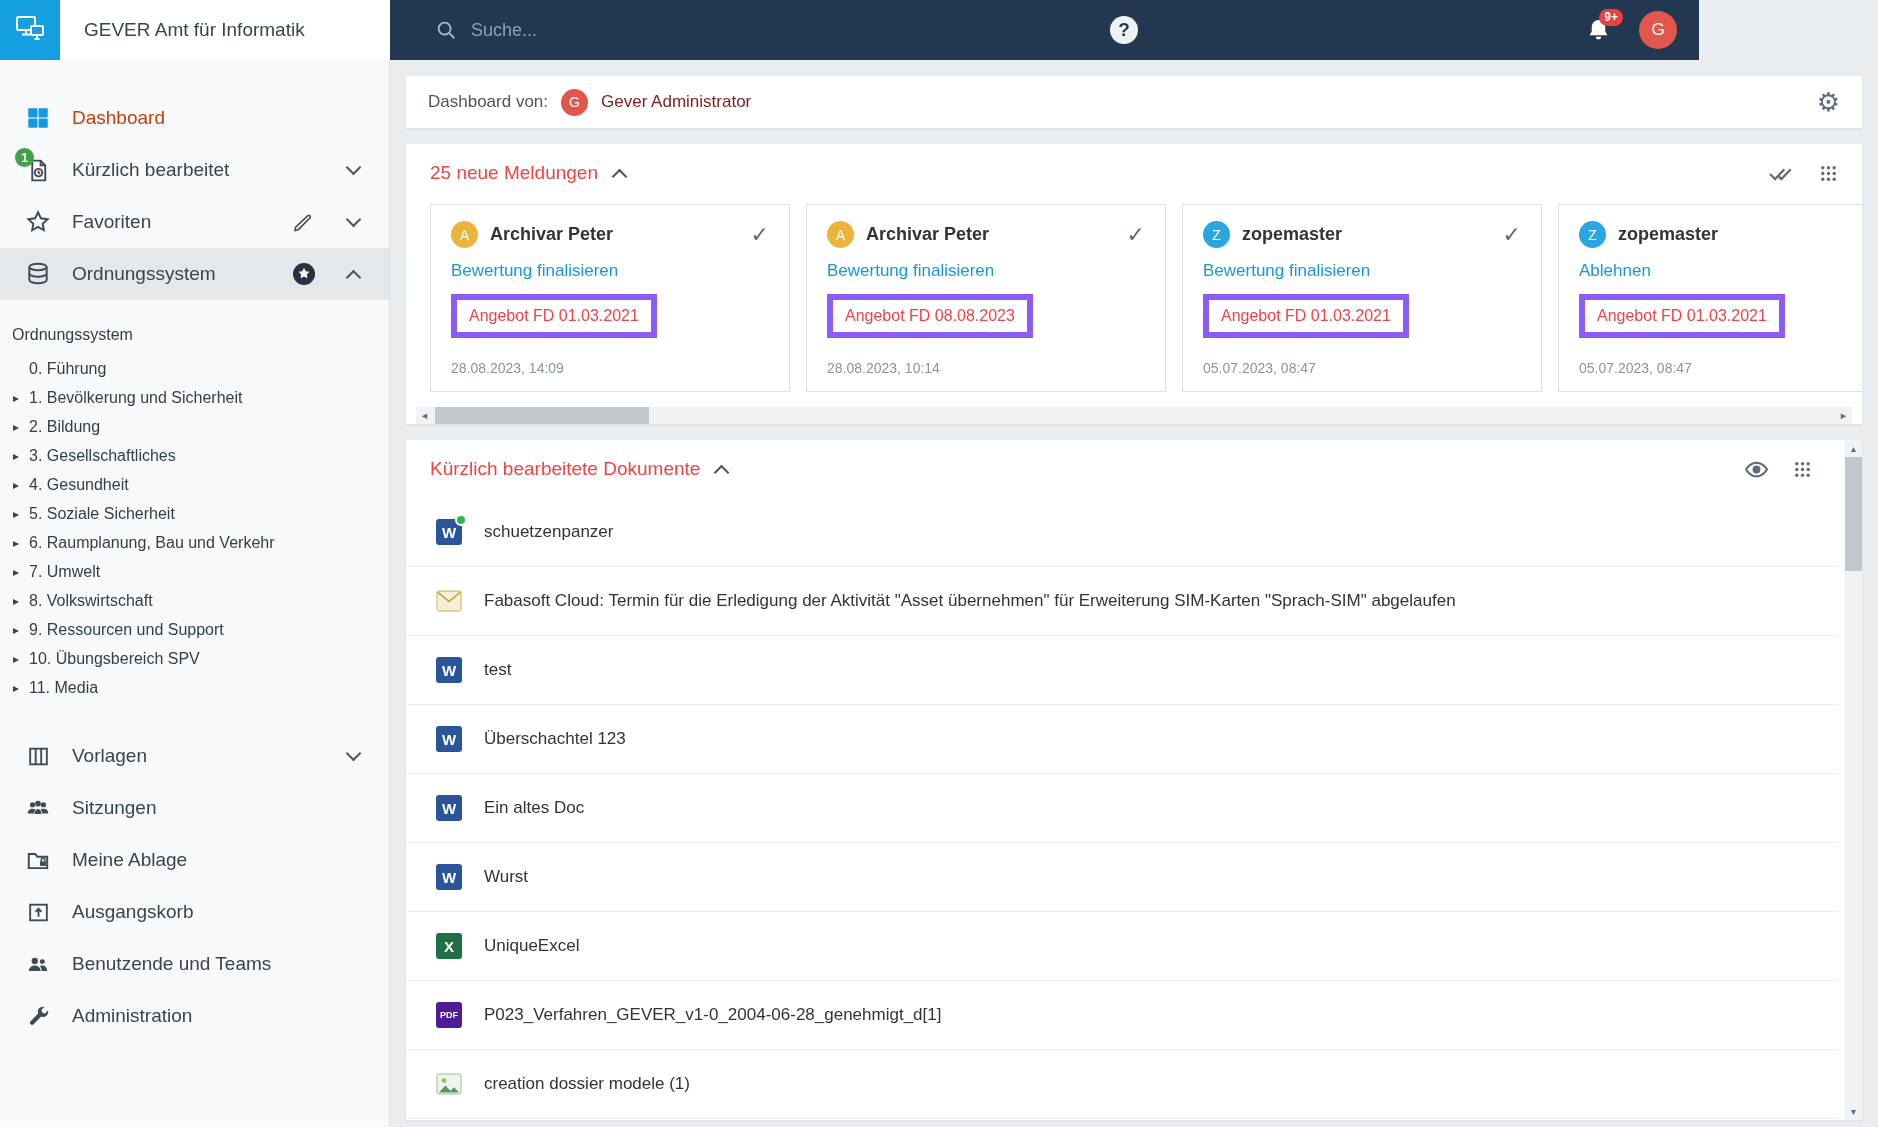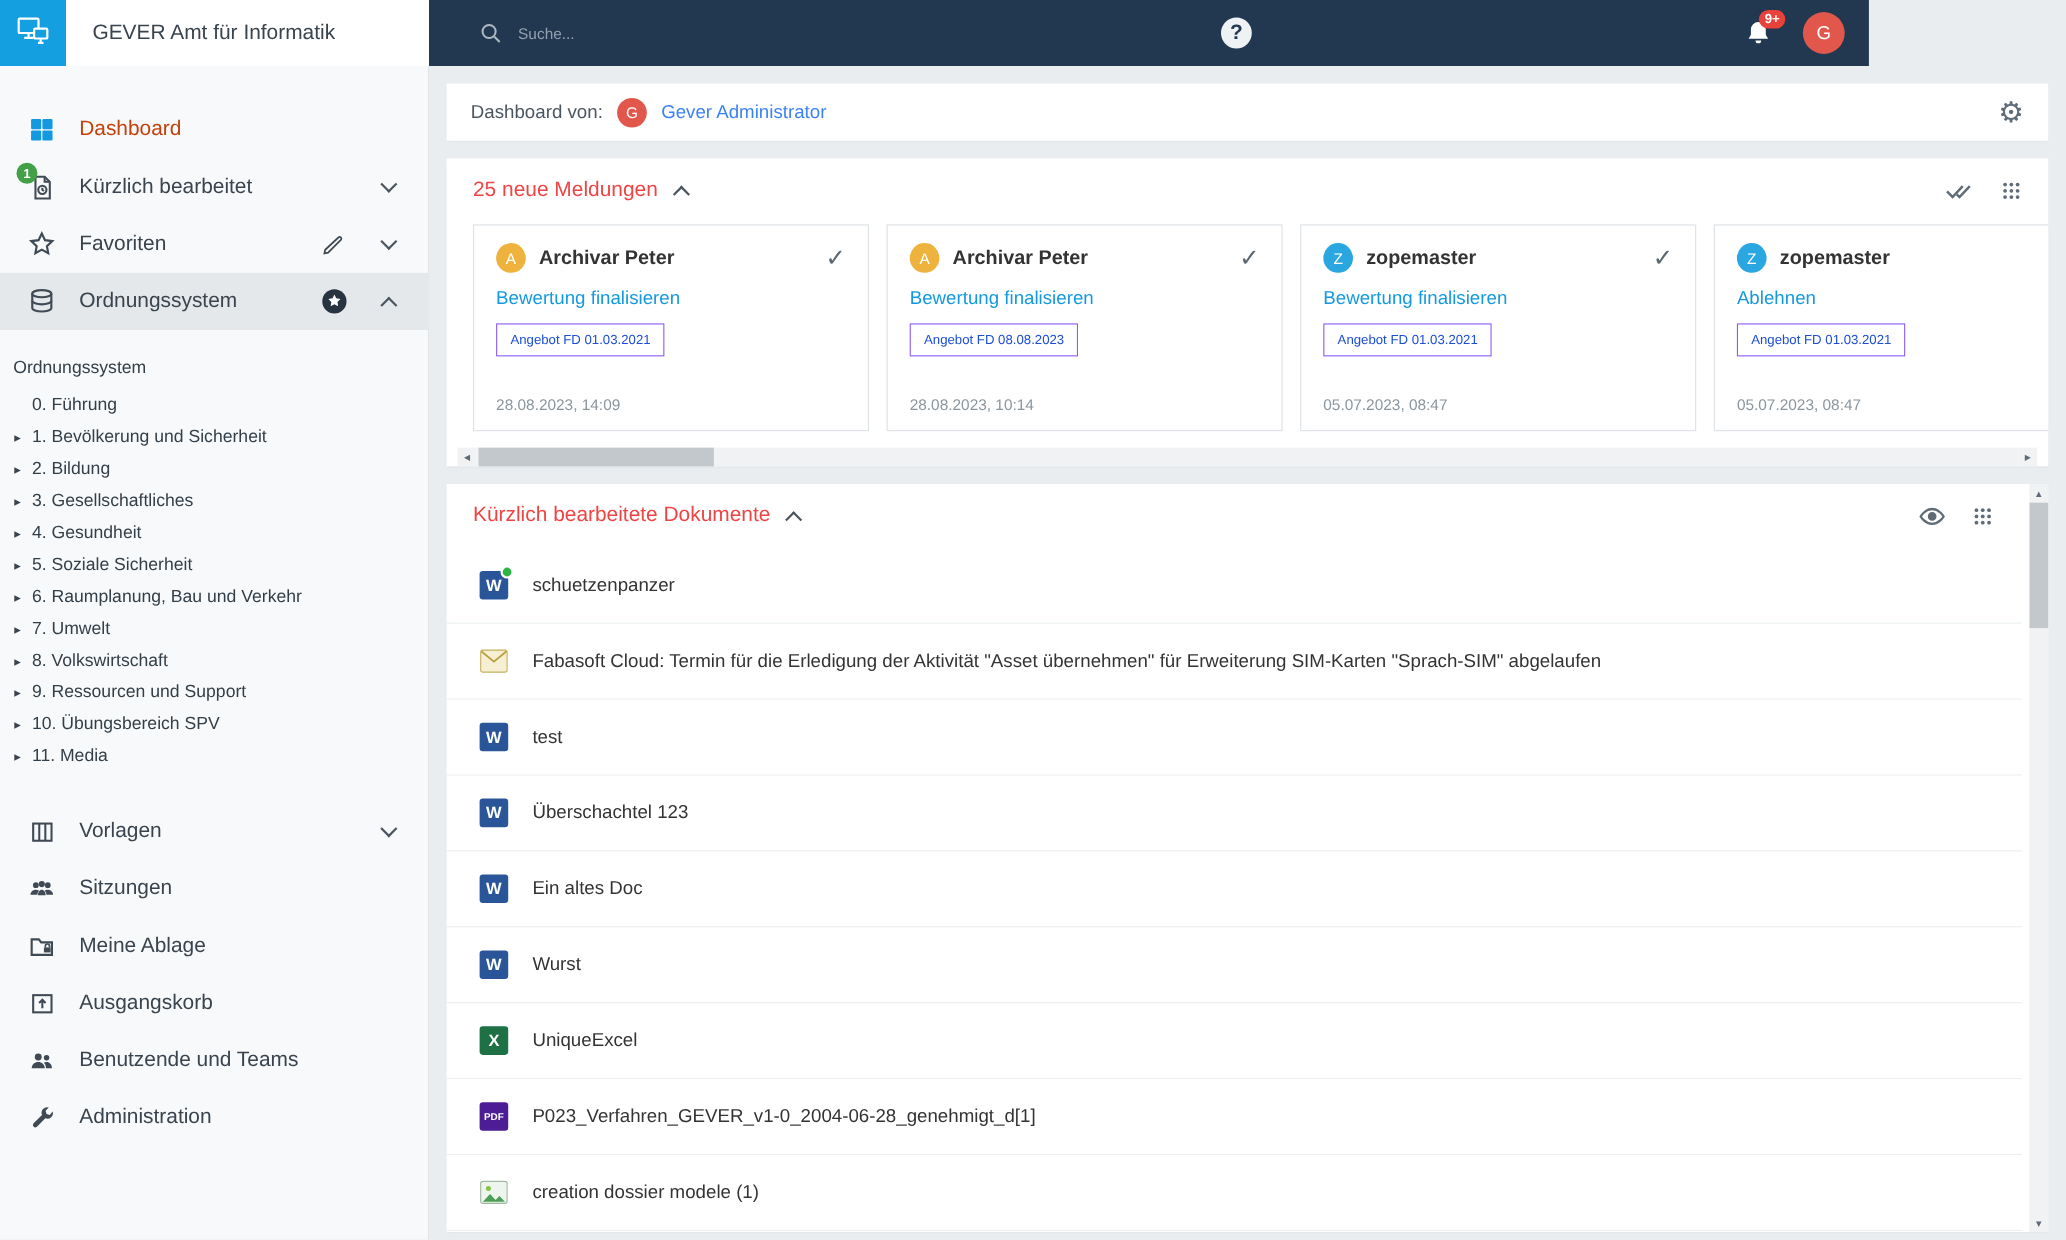--- a/index.html
+++ b/index.html
@@ -5,21 +5,21 @@
   * { margin:0; padding:0; box-sizing:border-box; }
   html,body { width:1878px; height:1127px; overflow:hidden; }
   body { font-family:"Liberation Sans", sans-serif; background:#e9edf0; position:relative; color:#333; }
 
   
   .topbar { position:absolute; left:0; top:0; width:1699px; height:60px; background:#213850; display:flex; align-items:stretch; z-index:20; }
   .logo { width:60px; height:60px; background:#14a0e0; display:flex; align-items:center; justify-content:center; cursor:pointer; }
   .brand { width:330px; background:#ffffff; display:flex; align-items:center; padding-left:24px; font-size:19px; color:#39444e; }
   .topnav { flex:1; display:flex; align-items:center; padding:0 22px 0 45px; position:relative; }
   .search { display:flex; align-items:center; gap:14px; width:540px; }
-  .search input { background:transparent; border:none; outline:none; color:#86efac; font-size:14px; width:430px; font-family:"Liberation Sans",sans-serif; }
+  .search input { background:transparent; border:none; outline:none; color:#86efac; font-size:18px; width:430px; font-family:"Liberation Sans",sans-serif; }
   .search input::placeholder { color:#93a1ad; }
   .help { position:absolute; left:55%; width:28px; height:28px; border-radius:50%; background:#eef2f5; color:#213850; font-weight:bold; font-size:19px; display:flex; align-items:center; justify-content:center; cursor:pointer; }
   .topright { margin-left:auto; display:flex; align-items:center; gap:28px; }
   .bell { position:relative; cursor:pointer; display:flex; }
   .nbadge { position:absolute; top:-9px; right:-12px; background:#e8423b; color:#fff; font-size:12px; font-weight:bold; border-radius:10px; padding:2px 5px; line-height:1.1; }
   .avatar { border-radius:50%; color:#fff; display:flex; align-items:center; justify-content:center; flex:0 0 auto; }
   .avatar.red { background:#e2574c; }
   .avatar.amber { background:#edb33d; }
   .avatar.cyan { background:#2aa7e0; }
   .top-avatar { width:38px; height:38px; font-size:17px; cursor:pointer; }
@@ -39,39 +39,39 @@
   .tree { margin-top:22px; padding:0 10px 28px 10px; font-size:16px; color:#333f48; }
   .tree-header { padding:4px 0 10px 2px; cursor:pointer; }
   .tree-item { height:29px; display:flex; align-items:center; cursor:pointer; white-space:nowrap; }
   .tarrow { width:19px; font-size:12px; color:#39444e; padding-left:3px; flex:0 0 auto; }
 
   
   .main { position:absolute; left:390px; top:60px; width:1488px; bottom:0; padding:16px 16px 0; overflow:hidden; }
   .userbar { background:#fff; height:52px; display:flex; align-items:center; padding:0 22px; gap:13px; box-shadow:0 1px 2px rgba(0,0,0,.07); }
   .ub-label { font-size:17px; color:#4a5560; }
   .avatar.sm { width:27px; height:27px; font-size:14px; }
-  .ub-name { font-size:17px; color:#3b82f6; }
+  .ub-name { font-size:17px; color:#7f1d1d; }
   .gear { margin-left:auto; font-size:26px; color:#5f6b76; cursor:pointer; line-height:1; }
 
   .card { background:#fff; margin-top:16px; box-shadow:0 1px 2px rgba(0,0,0,.07); position:relative; }
   .card-head { height:58px; display:flex; align-items:center; padding:0 24px; gap:16px; }
   .card-title { font-size:19px; color:#ef4444; }
   .head-chev { margin-top:4px; cursor:pointer; }
   .head-icons { margin-left:auto; display:flex; gap:24px; align-items:center; }
   .hicon { cursor:pointer; display:flex; }
 
   
   .ncards { display:flex; gap:16px; padding:2px 24px 0; overflow:hidden; height:192px; }
   .ncard { min-width:360px; width:360px; height:188px; border:1px solid #dde2e6; padding:16px 20px; position:relative; background:#fff; cursor:pointer; }
   .nc-top { display:flex; align-items:center; gap:12px; }
   .nc-name { font-size:18px; font-weight:bold; color:#333; flex:1; white-space:nowrap; }
   .nc-check { font-size:22px; color:#5b6770; cursor:pointer; }
   .nc-action { display:inline-block; margin-top:13px; color:#1399e0; font-size:17px; cursor:pointer; text-decoration:none; }
   .nc-ref { margin-top:13px; }
-  .nc-ref span { display:inline-block; border:1px solid #8b5cf6; padding:7px 12px; font-size:12px; color:#1d4ed8; max-width:318px; white-space:nowrap; overflow:hidden; }
+  .nc-ref span { display:inline-block; border:6px solid #8b5cf6; padding:7px 12px; font-size:16px; color:#ef4444; max-width:318px; white-space:nowrap; overflow:hidden; }
   .nc-date { position:absolute; bottom:15px; left:20px; font-size:14px; color:#8b959c; }
 
   .hscroll { display:flex; align-items:center; margin:13px 10px 12px; height:17px; }
   .hs-btn { width:17px; height:17px; background:#f0f2f4; color:#5f6b76; font-size:11px; display:flex; align-items:center; justify-content:center; cursor:pointer; }
   .hs-track { flex:1; height:17px; background:#f0f2f4; position:relative; cursor:pointer; }
   .hs-thumb { position:absolute; left:2px; top:0; width:214px; height:17px; background:#c3c8cd; cursor:grab; }
 
   
   .docs { height:680px; }
   .doclist { margin-right:24px; }

